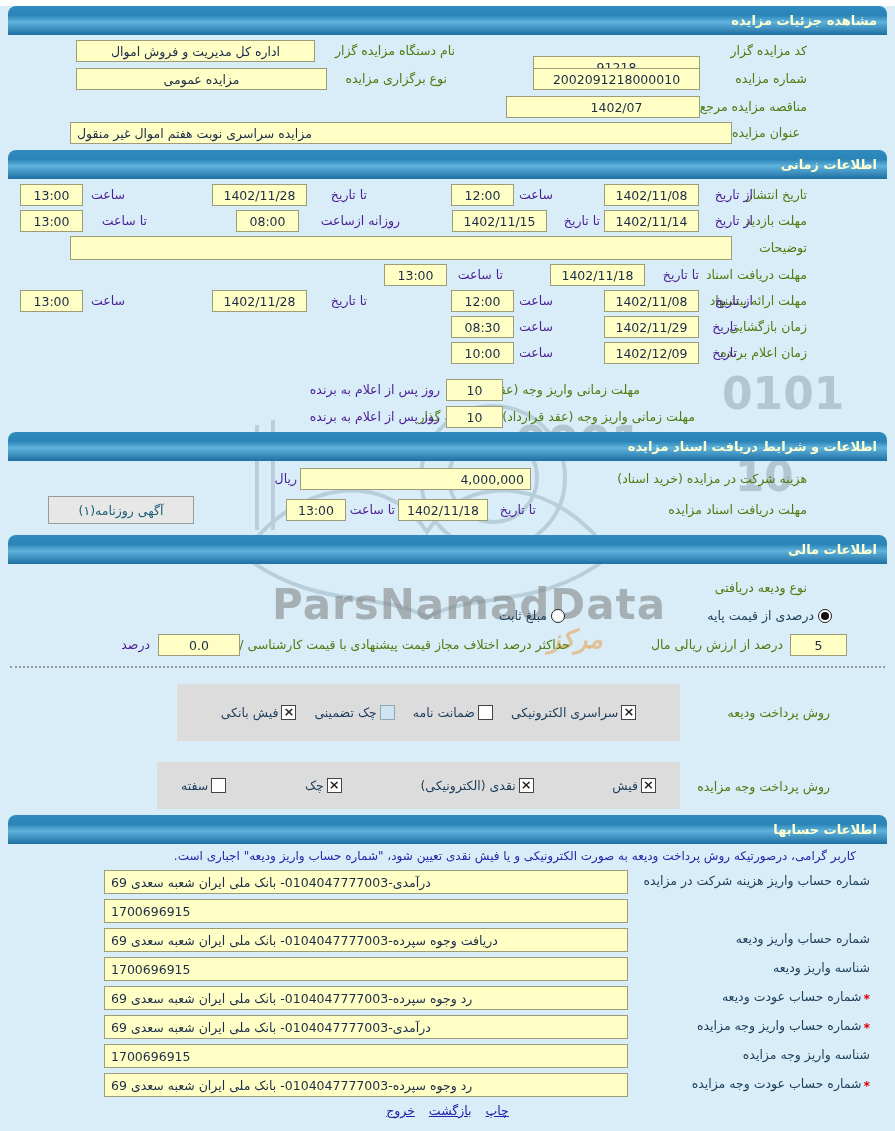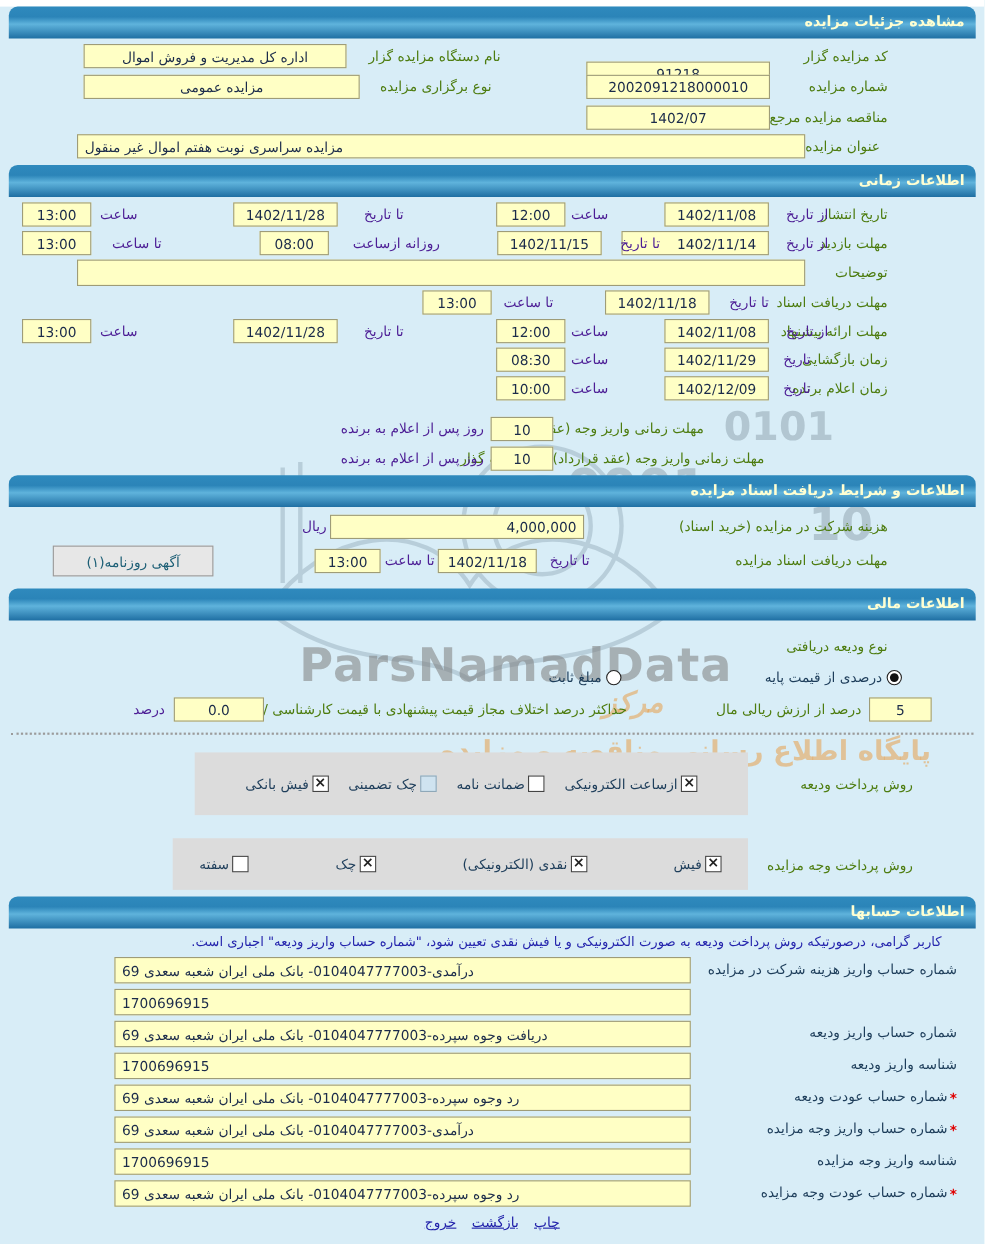--- a/index.html
+++ b/index.html
@@ -51,68 +51,67 @@
     <svg width="430" height="260" viewBox="0 0 430 260" style="opacity:.35">
       <g fill="none" stroke="#7f97a6" stroke-width="4">
         <path d="M22,45 L22,150"></path>
           <path d="M38,40 L38,150"></path>
         <path d="M8,175 C60,100 150,88 192,152 C234,88 324,100 376,175 C306,232 236,210 192,238 C150,210 80,232 8,175 Z"></path>
         <circle cx="258" cy="98" r="72"></circle>
         <circle cx="258" cy="98" r="44"></circle>
       </g>
     </svg>
   </div>
-  <div class="wm wm-digits" style="left:658px;top:368px;font-size:36px;">0101</div>
+  <div class="wm wm-digits" style="left:722px;top:368px;font-size:44px;">0101</div>
   <div class="wm wm-digits" style="left:515px;top:416px;font-size:46px;">0001</div>
   <div class="wm wm-digits" style="left:735px;top:452px;font-size:42px;">10</div>
   <div class="wm wm-brand" style="left:272px;top:580px;">ParsNamadData</div>
   <div class="wm wm-fa" style="left:548px;top:624px;font-size:26px;font-style:italic;">مرکز</div>
-  <div class="wm wm-fa" style="left:400px;top:668px;font-size:25px;">پایگاه اطلاع رسانی مناقصه و مزایده</div>
   <div class="wm wm-phone" style="left:300px;top:700px;font-size:42px;">۰۲۱-۸۸۱۴۹۶۷۰-۵</div>
 
   <div class="content">
     <div class="topstrip"></div>
 
     <div class="sec-header" style="top:6px;">
       <span>مشاهده جزئیات مزایده</span>
     </div>
 
     <div class="lbl" style="top:41px;right:88px;">کد مزایده گزار</div>
     <div class="fld num" style="top:40px;right:195px;width:165px;margin-top:16px;">91218</div>
     <div class="lbl" style="top:41px;right:440px;">نام دستگاه مزایده گزار</div>
     <div class="fld" style="top:40px;right:580px;width:237px;">اداره کل مدیریت و فروش اموال</div>
 
     <div class="lbl" style="top:69px;right:88px;">شماره مزایده</div>
     <div class="fld num" style="top:68px;right:195px;width:165px;">2002091218000010</div>
     <div class="lbl" style="top:69px;right:448px;">نوع برگزاری مزایده</div>
     <div class="fld" style="top:68px;right:568px;width:249px;">مزایده عمومی</div>
 
     <div class="lbl" style="top:97px;right:88px;">مناقصه مزایده مرجع</div>
-    <div class="fld num" style="top:96px;right:195px;width:165px;">1402/07</div>
+    <div class="fld num" style="top:96px;right:195px;width:165px;padding-left:27px;">1402/07</div>
 
     <div class="lbl" style="top:123px;right:95px;">عنوان مزایده</div>
     <div class="fld rt" style="top:122px;right:163px;width:648px;">مزایده سراسری نوبت هفتم اموال غیر منقول</div>
 
     <div class="sec-header" style="top:150px;">
       <span>اطلاعات زمانی</span>
     </div>
 
     <div class="lbl" style="top:185px;right:88px;">تاریخ انتشار</div>
     <div class="kw" style="top:185px;right:142px;">از تاریخ</div>
     <div class="fld num" style="top:184px;right:196px;width:93px;">1402/11/08</div>
     <div class="kw" style="top:185px;right:342px;">ساعت</div>
     <div class="fld num" style="top:184px;right:381px;width:61px;">12:00</div>
     <div class="kw" style="top:185px;right:528px;">تا تاریخ</div>
     <div class="fld num" style="top:184px;right:588px;width:93px;">1402/11/28</div>
     <div class="kw" style="top:185px;right:770px;">ساعت</div>
     <div class="fld num" style="top:184px;right:812px;width:61px;">13:00</div>
 
     <div class="lbl" style="top:211px;right:88px;">مهلت بازدید</div>
     <div class="kw" style="top:211px;right:142px;">از تاریخ</div>
-    <div class="fld num" style="top:210px;right:196px;width:93px;padding-left:39px;">1402/11/14</div>
+    <div class="fld num" style="top:210px;right:196px;width:93px;">1402/11/14</div>
     <div class="kw" style="top:211px;right:295px;">تا تاریخ</div>
     <div class="fld num" style="top:210px;right:348px;width:93px;">1402/11/15</div>
     <div class="kw" style="top:211px;right:495px;">روزانه ازساعت</div>
     <div class="fld num" style="top:210px;right:596px;width:61px;">08:00</div>
     <div class="kw" style="top:211px;right:748px;">تا ساعت</div>
     <div class="fld num" style="top:210px;right:812px;width:61px;">13:00</div>
 
     <div class="lbl" style="top:238px;right:88px;">توضیحات</div>
     <div class="fld rt" style="top:236px;right:163px;width:648px;height:22px;"></div>
 
@@ -166,42 +165,42 @@
     <div class="kw" style="top:500px;right:500px;">تا ساعت</div>
     <div class="fld num" style="top:499px;right:549px;width:58px;">13:00</div>
     <div class="btn" style="top:496px;right:701px;width:144px;">آگهی روزنامه(۱)</div>
 
     <div class="sec-header" style="top:535px;">
       <span>اطلاعات مالی</span>
     </div>
 
     <div class="lbl" style="top:578px;right:88px;">نوع ودیعه دریافتی</div>
 
-    <div class="radio-item" style="top:608px;right:75px;">
+    <div class="radio-item" style="top:608px;right:63px;">
       <span class="rdo" data-checked="true"></span>
       <span>درصدی از قیمت پایه</span>
     </div>
     <div class="radio-item" style="top:608px;right:330px;">
       <span class="rdo" data-checked="false"></span>
       <span>مبلغ ثابت</span>
     </div>
 
     <div class="fld num" style="top:634px;right:48px;width:55px;">5</div>
     <div class="lbl" style="top:635px;right:112px;">درصد از ارزش ریالی مال</div>
     <div class="lbl" style="top:635px;right:325px;">حداکثر درصد اختلاف مجاز قیمت پیشنهادی با قیمت کارشناسی / پایه</div>
     <div class="fld num" style="top:634px;right:655px;width:80px;">0.0</div>
     <div class="kw" style="top:635px;right:745px;">درصد</div>
 
     <div class="dotted" style="top:666px;"></div>
 
     <div class="lbl" style="top:703px;right:65px;">روش پرداخت ودیعه</div>
     <div class="panel" style="top:684px;right:215px;width:475px;height:57px;padding:0 14px;gap:18px;justify-content:center;">
       <span class="cb-item">
         <span class="cbox" data-checked="true"></span>
-        <span>ازساعت الکترونیکی</span>
+        <span>سراسری الکترونیکی</span>
       </span>
       <span class="cb-item">
         <span class="cbox" data-checked="false"></span>
         <span>ضمانت نامه</span>
       </span>
       <span class="cb-item">
         <span class="cbox" data-checked="muted"></span>
         <span>چک تضمینی</span>
       </span>
       <span class="cb-item">

